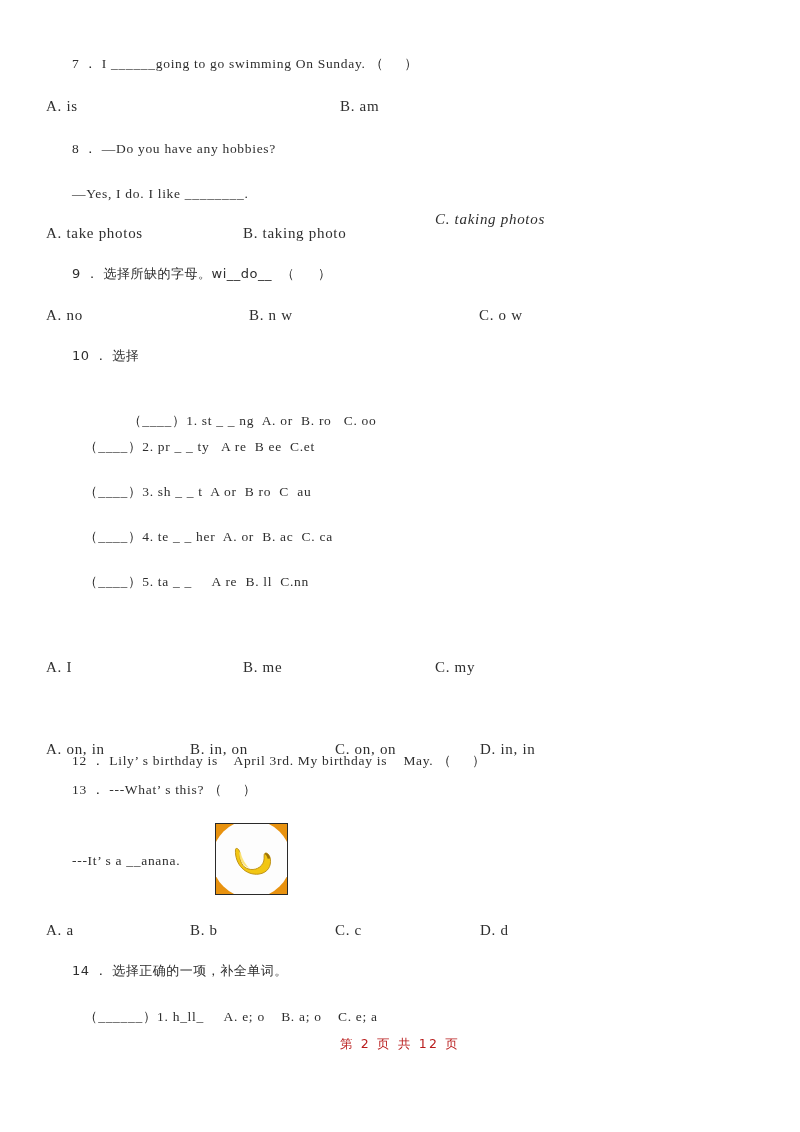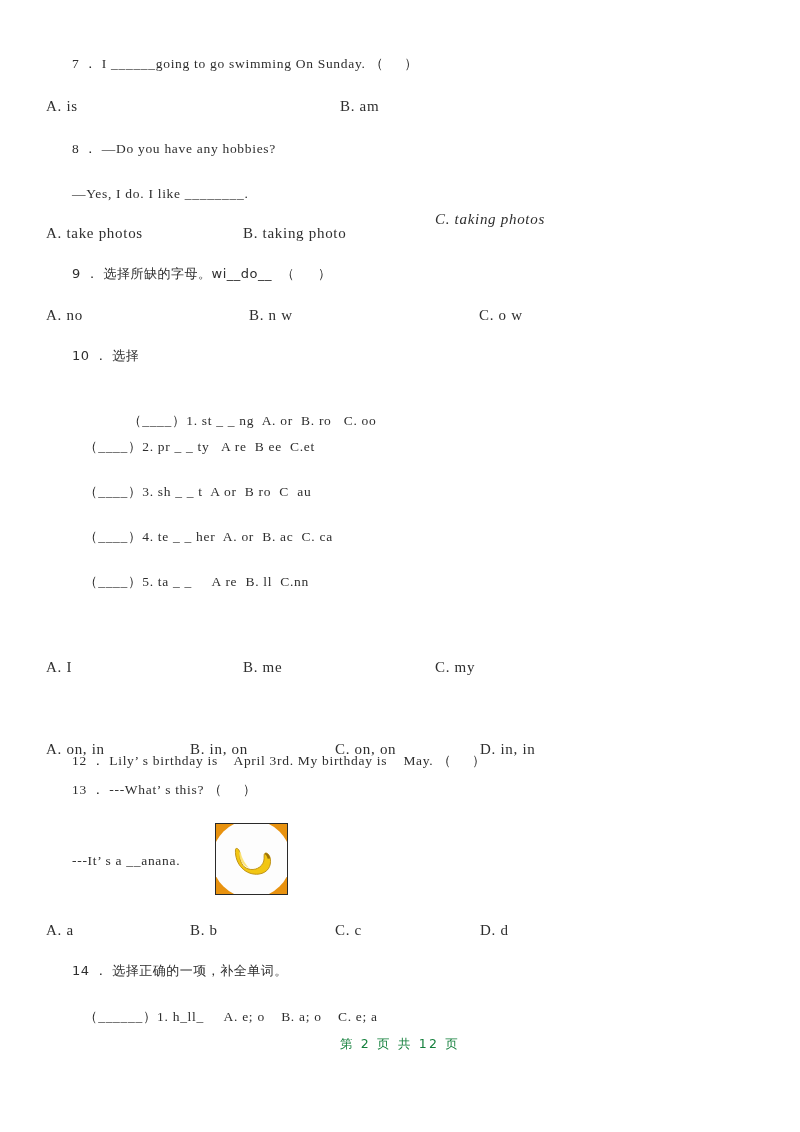--- a/index.html
+++ b/index.html
@@ -56,21 +56,21 @@
     letter-spacing: 0.5px;
   }
   .footer {
     position: absolute;
     left: 0;
     right: 0;
     text-align: center;
     font-family: "DejaVu Sans", "Liberation Sans", sans-serif;
     font-size: 12.5px;
     letter-spacing: 2.2px;
-    color: #15803d;
+    color: #b91c1c;
   }
 
   
   .pic {
     position: absolute;
     box-sizing: border-box;
     border: 1.5px solid #2a2a2a;
     background: #e8920f;
     overflow: hidden;
   }

